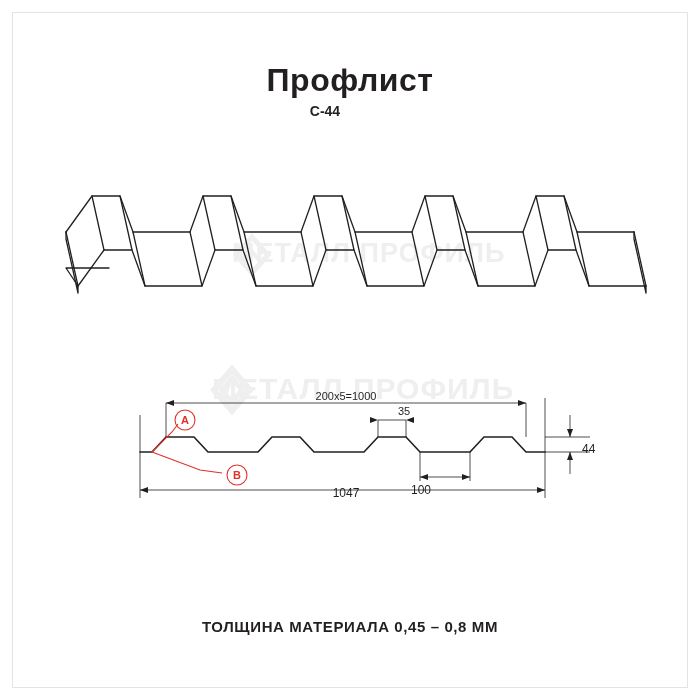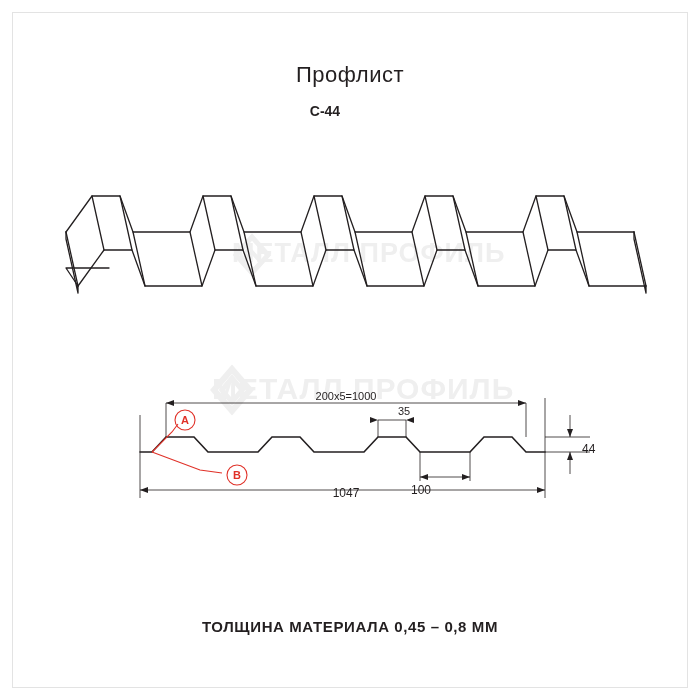--- a/index.html
+++ b/index.html
@@ -27,22 +27,22 @@
     height: 676px;
     border: 1px solid #e3e3e3;
     box-sizing: border-box;
   }
   .title {
     position: absolute;
     top: 62px;
     left: 0;
     width: 700px;
     text-align: center;
-    font-size: 22px;
-    font-weight: normal;
+    font-size: 32px;
+    font-weight: bold;
     letter-spacing: 0.5px;
     color: #231f20;
   }
   .subtitle {
     position: absolute;
     top: 103px;
     left: 0;
     width: 650px;
     text-align: center;
     font-size: 14px;

